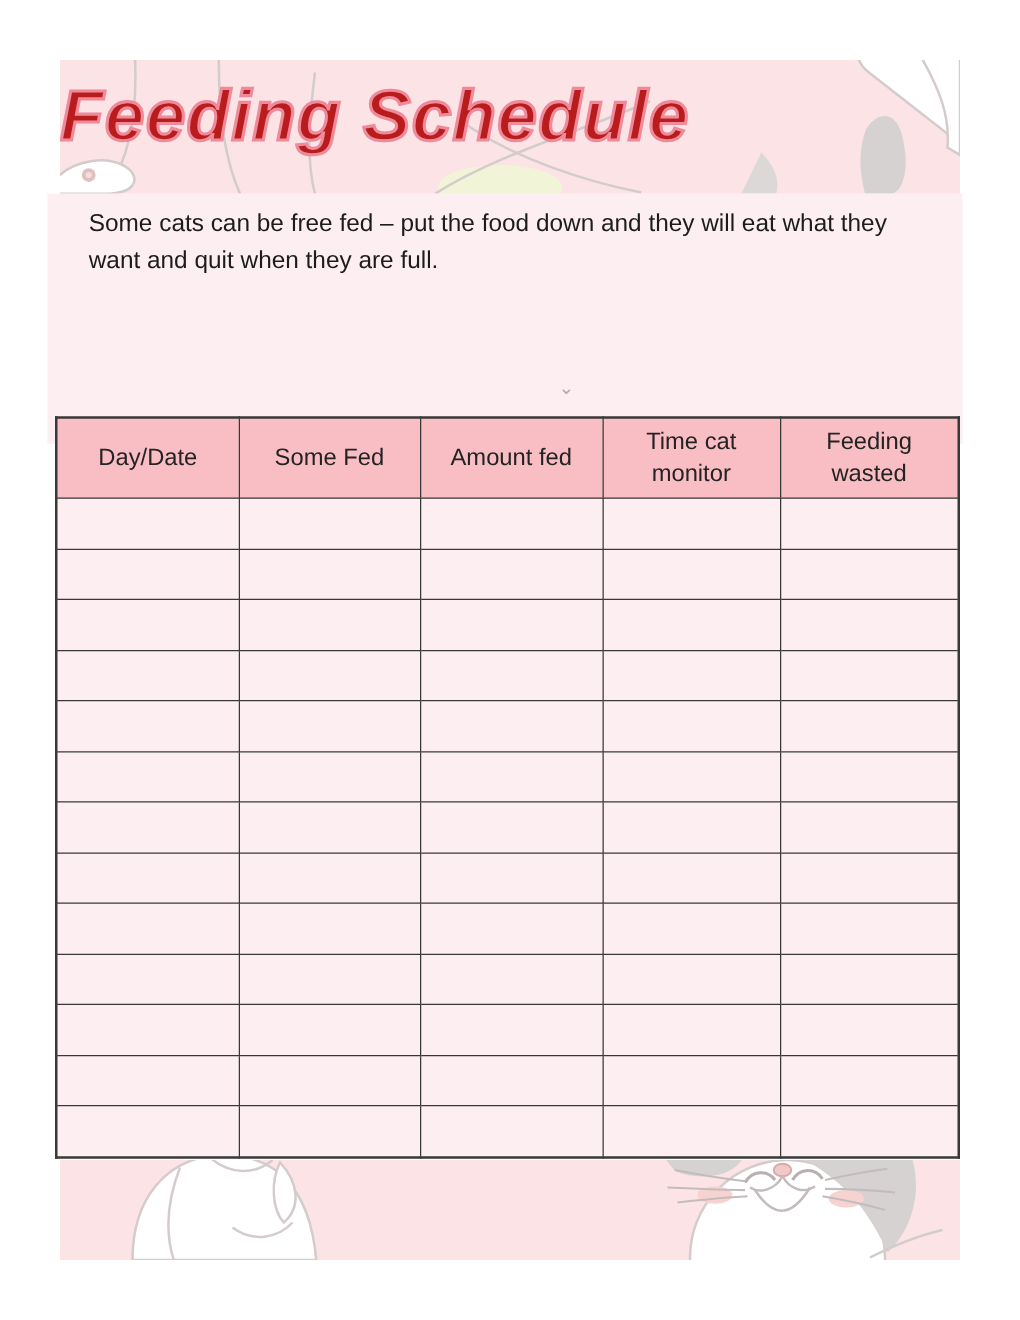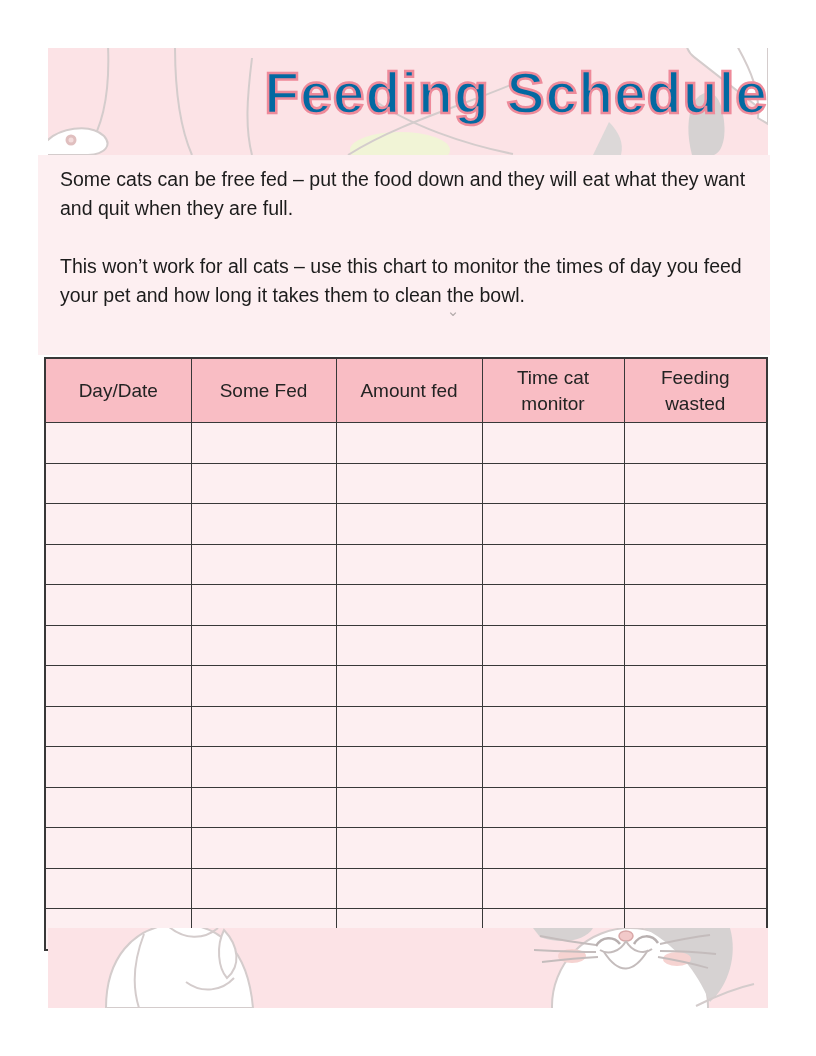--- a/index.html
+++ b/index.html
@@ -12,37 +12,37 @@
     position:absolute;left:48px;top:48px;width:720px;height:107px;
     background:#fce3e6;overflow:hidden;
   }
   .band-bottom{
     position:absolute;left:48px;top:928px;width:720px;height:80px;
     background:#fce3e6;overflow:hidden;
   }
   .band-svg{position:absolute;left:0;top:0;}
   .title{
     position:absolute;left:0;top:14px;width:100%;margin:0;
-    text-align:right;font-size:57px;line-height:1.1;font-weight:700;
-    color:#0369a1;-webkit-text-stroke:2.5px #ee8a9a;letter-spacing:1px;
+    text-align:left;font-size:57px;line-height:1.1;font-weight:700;
+    color:#b91c1c;-webkit-text-stroke:2.5px #ee8a9a;letter-spacing:1px;font-style:italic;
   }
   
   .intro{
     position:absolute;left:38px;top:155px;width:732px;height:200px;
-    background:#fdeff1;box-sizing:border-box;padding:10px 20px 0 22px;
+    background:#fdeff1;box-sizing:border-box;padding:10px 20px 0 33px;
     color:#1c1c1c;font-size:19.5px;line-height:29px;
   }
   .intro p{margin:0 0 29px 0;max-width:700px;}
   .chevron{
     position:absolute;left:404px;top:148px;width:22px;text-align:center;
     color:#b3abab;font-size:15px;line-height:15px;cursor:default;
   }
   
   table.feed{
-    position:absolute;left:44px;top:357px;width:722px;
+    position:absolute;left:44px;top:333px;width:722px;
     border-collapse:collapse;table-layout:fixed;
     border:2px solid #383838;
   }
   table.feed th{
     background:#f9bdc4;height:63px;
     font-size:19px;font-weight:400;color:#232323;line-height:1.35;
     text-align:center;vertical-align:middle;padding:0 15px;
     border:1.5px solid #383838;
   }
   table.feed td{
@@ -75,21 +75,20 @@
       </g>
       <path d="M645,55 C655,40 668,42 673,58 C680,83 676,103 666,107 L644,107 C639,88 639,70 645,55 Z" fill="#d6d2d2"></path>
       <path d="M545,107 L561,74 C571,84 576,95 573,107 Z" fill="#dcd8d8"></path>
       <path d="M688,-4 C704,24 712,45 710,70 L720,76 L720,-4 Z" fill="#ffffff" stroke="#d4cccc" stroke-width="2"></path>
     </svg>
     <h1 class="title">Feeding Schedule</h1>
   </div>
 
   <div class="intro">
     <p>Some cats can be free fed – put the food down and they will eat what they want and quit when they are full.</p>
-    <p>This won’t work for all cats – use this chart to monitor the times of day you feed your pet and how long it takes them to clean the bowl.</p>
     <div class="chevron">⌄</div>
   </div>
 
   <table class="feed">
     <colgroup>
       <col style="width:146px">
         <col style="width:145px">
         <col style="width:146px">
       <col style="width:142px">
         <col style="width:143px">

